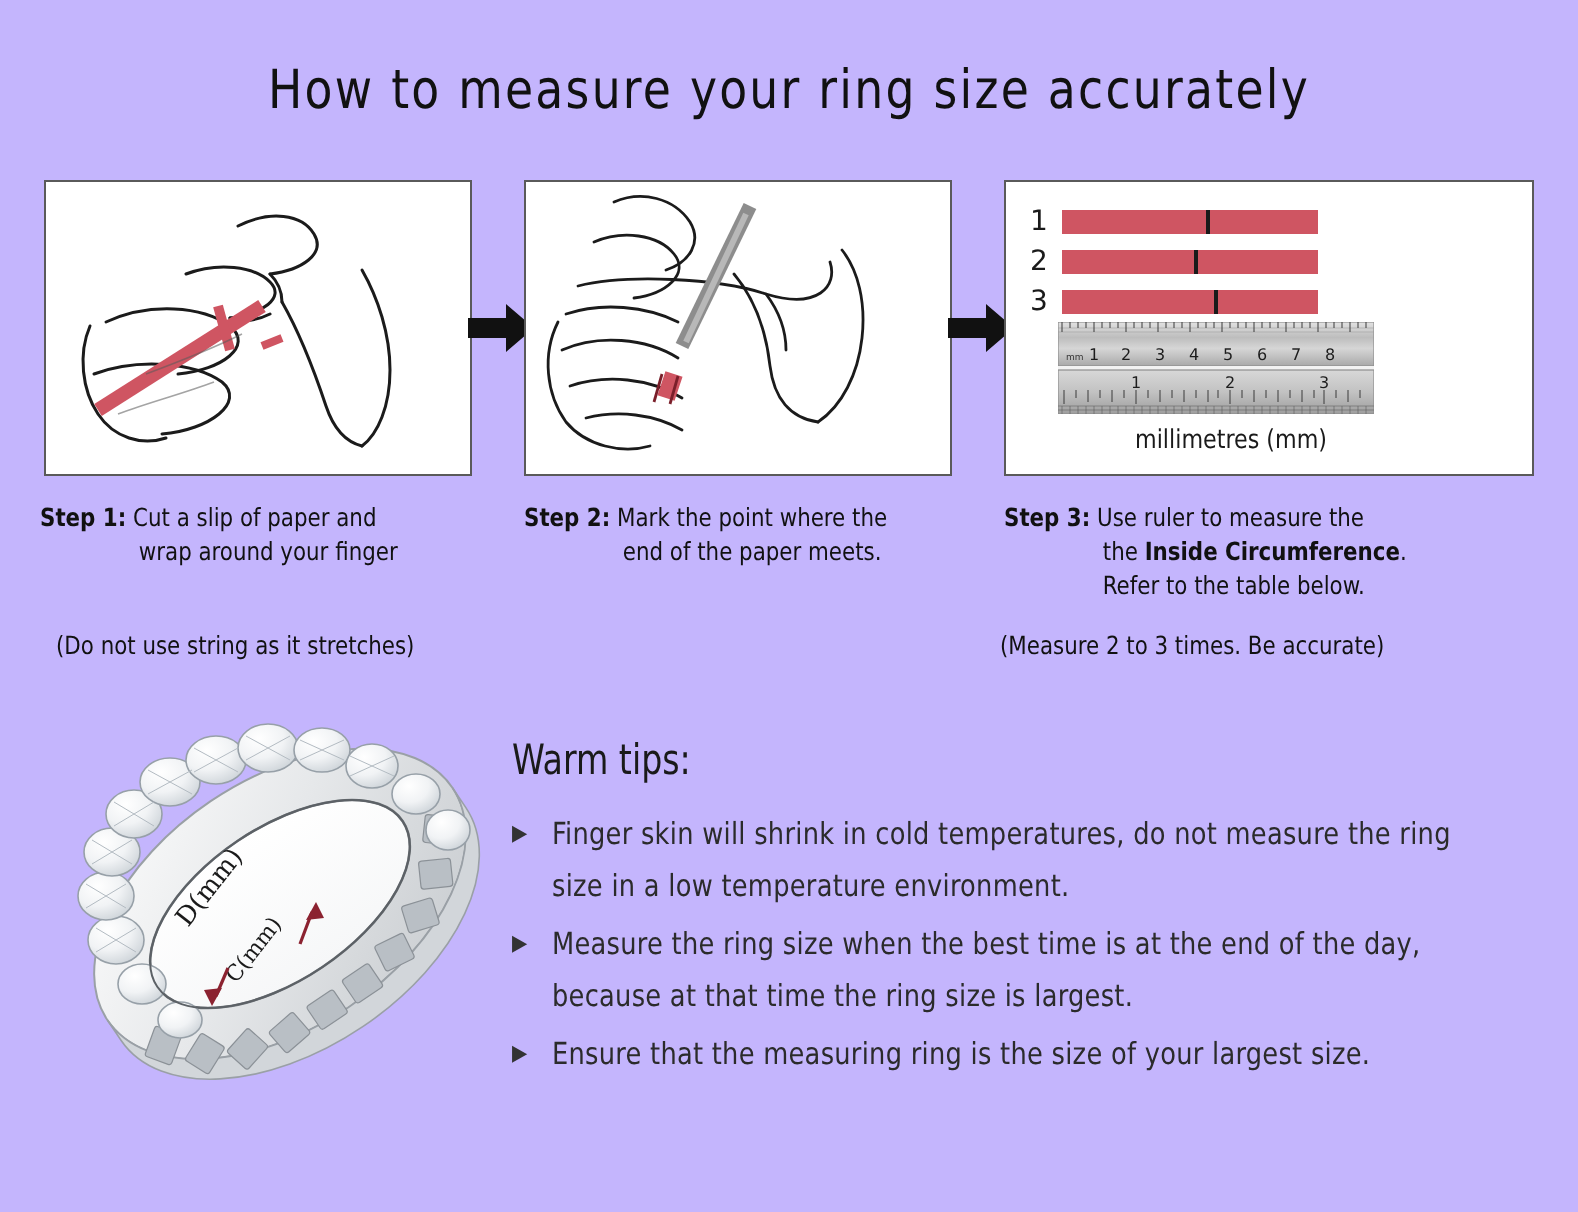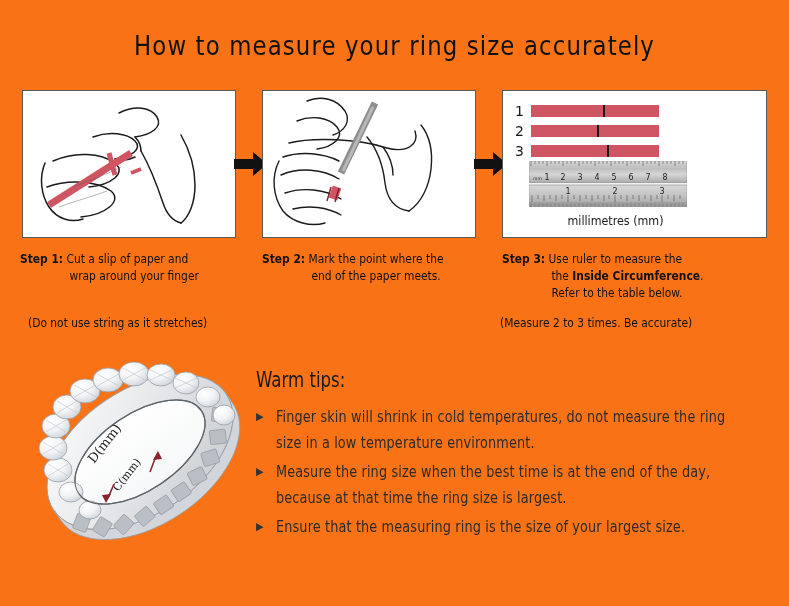--- a/index.html
+++ b/index.html
@@ -5,21 +5,21 @@
   * { box-sizing: border-box; margin: 0; padding: 0; }
   html, body {
     width: 789px; height: 606px;
     background: #ffffff;
     font-family: "DejaVu Sans", "Liberation Sans", sans-serif;
     overflow: hidden;
   }
   #page {
     position: relative;
     width: 789px; height: 606px;
-    background: #f97316;
+    background: #c4b5fd;
   }
 
   
   .title {
     position: absolute;
     left: 0; top: 30px; width: 789px;
     text-align: center;
     font-family: "DejaVu Sans Condensed", "DejaVu Sans", sans-serif;
     font-size: 27px;
     letter-spacing: 1.2px;

